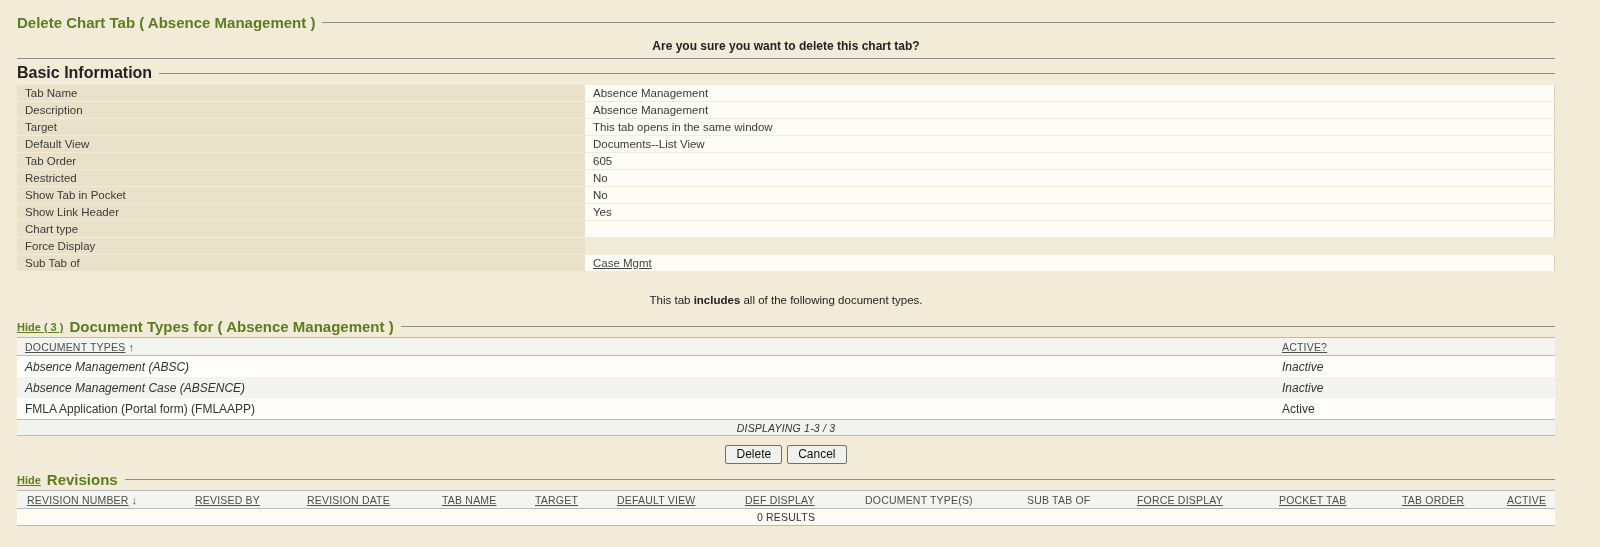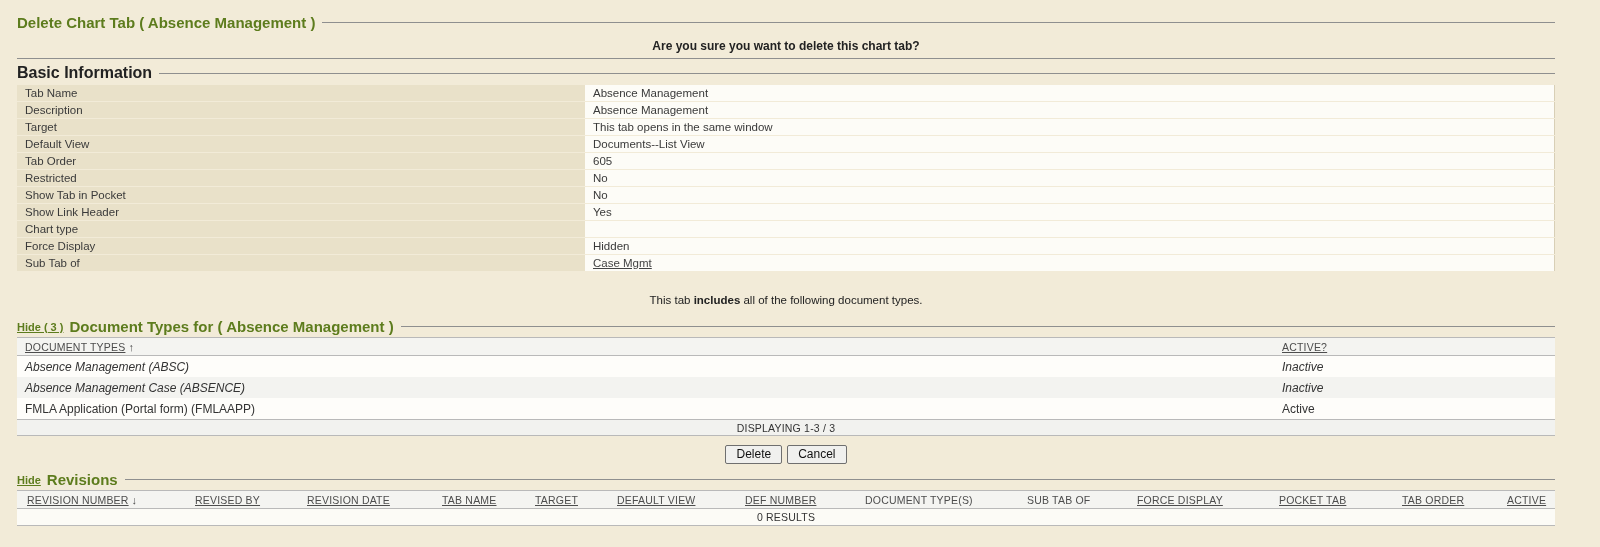--- a/index.html
+++ b/index.html
@@ -62,21 +62,21 @@
   .dt-row { display:flex; align-items:center; height:21px; background:#fefdfa; font-size:12px; color:#333; }
   .dt-row.alt { background:#f3f3f0; }
   .dt-row.ital { font-style:italic; }
   .dt-cell-name { width:1265px; padding-left:8px; }
   .dt-cell-active { flex:1; }
 
   .paging-bar {
     height:17px; background:#f2f2ef;
     border-top:1px solid #b9b9b9; border-bottom:1px solid #b9b9b9;
     display:flex; align-items:center; justify-content:center;
-    font-size:10.5px; color:#333; letter-spacing:.2px;
+    font-size:10.5px; color:#333; letter-spacing:.2px;font-style:italic;
   }
 
   .btn-row { display:flex; justify-content:center; gap:5px; margin-top:9px; }
   .btn {
     font-family:"Liberation Sans", sans-serif; font-size:12px; color:#111;
     background:#f0f0ee; border:1px solid #6f6f6f; border-radius:2px;
     padding:1px 10px 2px 10px; height:19px; cursor:pointer;
   }
 
   .rev-head { margin-top:7px; }
@@ -144,21 +144,20 @@
     <div class="bi-row">
       <div class="bi-label">Show Link Header</div>
       <div class="bi-value">Yes</div>
     </div>
     <div class="bi-row">
       <div class="bi-label">Chart type</div>
       <div class="bi-value"></div>
     </div>
     <div class="bi-row">
       <div class="bi-label">Force Display</div>
-      <div class="bi-value">Hidden</div>
     </div>
     <div class="bi-row">
       <div class="bi-label">Sub Tab of</div>
       <div class="bi-value">
         <span class="gray-link">Case Mgmt</span>
       </div>
     </div>
   </div>
 
   <div class="note">
@@ -221,21 +220,21 @@
     <div class="rc rc3">
       <span class="col-link">TAB NAME</span>
     </div>
     <div class="rc rc4">
       <span class="col-link">TARGET</span>
     </div>
     <div class="rc rc5">
       <span class="col-link">DEFAULT VIEW</span>
     </div>
     <div class="rc rc6">
-      <span class="col-link">DEF NUMBER</span>
+      <span class="col-link">DEF DISPLAY</span>
     </div>
     <div class="rc rc7">
       <span class="col-plain">DOCUMENT TYPE(S)</span>
     </div>
     <div class="rc rc8">
       <span class="col-plain">SUB TAB OF</span>
     </div>
     <div class="rc rc9">
       <span class="col-link">FORCE DISPLAY</span>
     </div>

